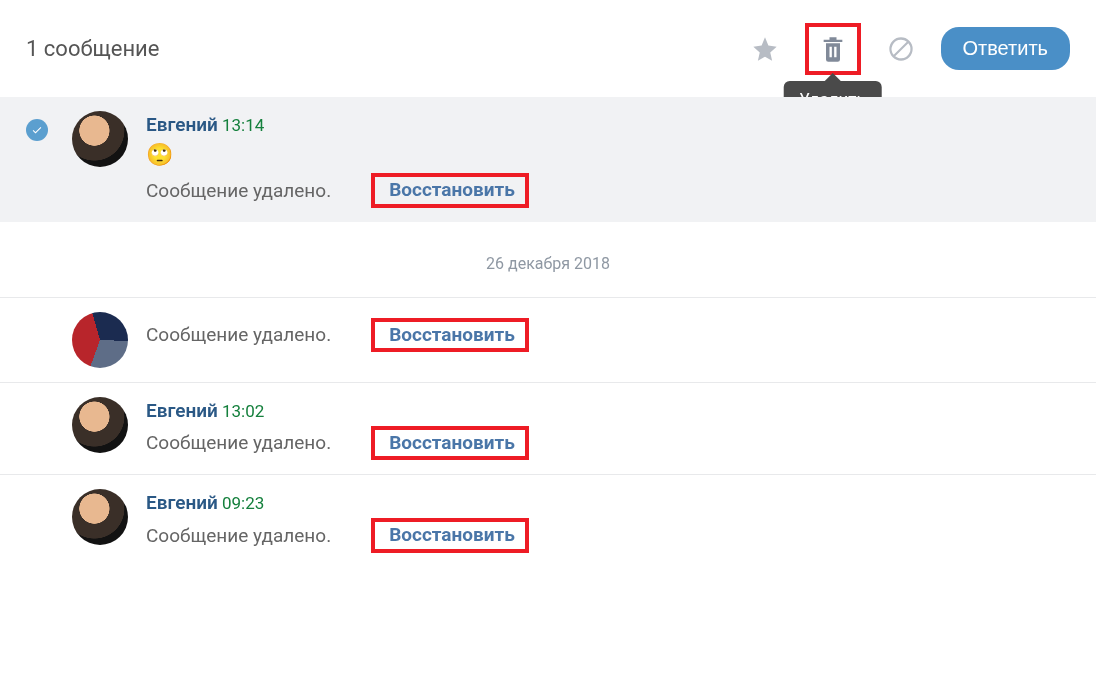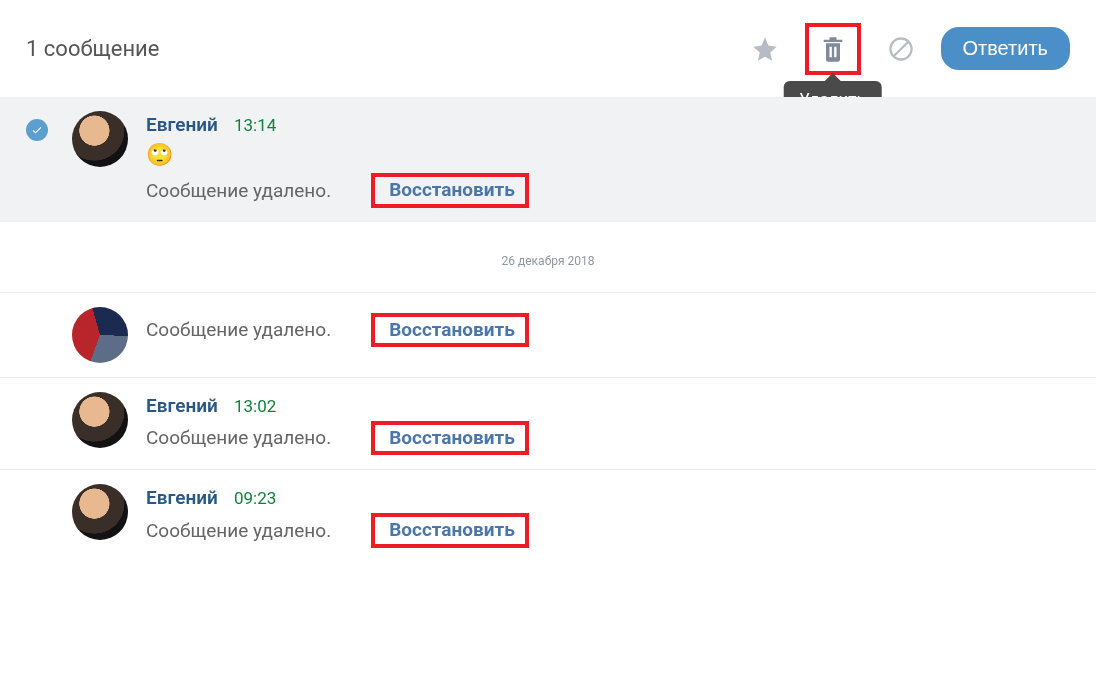--- a/index.html
+++ b/index.html
@@ -95,21 +95,21 @@
     border:1px solid #d9dde2;
     background:#fff;
     color:#8f98a3;
     font-size:17px;
     padding:7px 22px;
     border-radius:22px;
   }
   .date-line {
     text-align:center;
     color:#8f98a3;
-    font-size:12px;
+    font-size:16px;
     padding:32px 0 24px;
   }
 
   
   .msg-row {
     display:flex;
     align-items:flex-start;
     padding:14px 26px 14px 26px;
     border-top:1px solid #e8e9eb;
     position:relative;
@@ -130,21 +130,21 @@
   .spacer-check { width:46px; flex:0 0 46px; }
   .avatar {
     width:56px; height:56px;
     border-radius:50%;
     flex:0 0 56px;
     margin-right:18px;
     overflow:hidden;
     display:flex; align-items:center; justify-content:center;
   }
   .msg-body { flex:1; padding-top:2px; }
-  .msg-head { display:flex; align-items:baseline; gap:16px; }
+  .msg-head { display:flex; align-items:baseline; gap:4px; }
   .author { color:#2a5885; font-weight:600; font-size:19px; }
   .time   { color:#15803d; font-size:17px; }
   .emoji-row { margin-top:6px; font-size:22px; }
   .deleted-line { margin-top:6px; font-size:19px; color:#656565; display:flex; align-items:center; flex-wrap:wrap;gap:40px; }
   .deleted-line.tight { margin-top:4px; }
   .restore-link {
     color:#4a76a8;
     cursor:pointer;
     margin-left:4px;
     padding:2px 6px;

